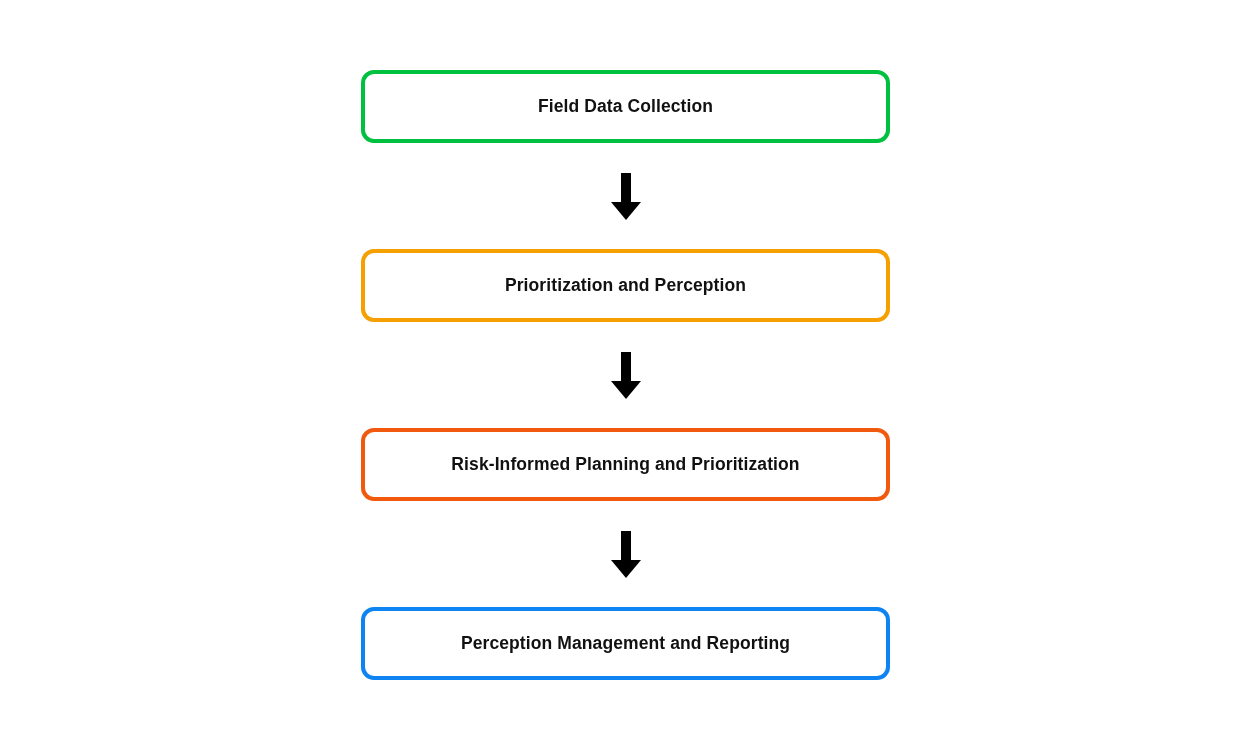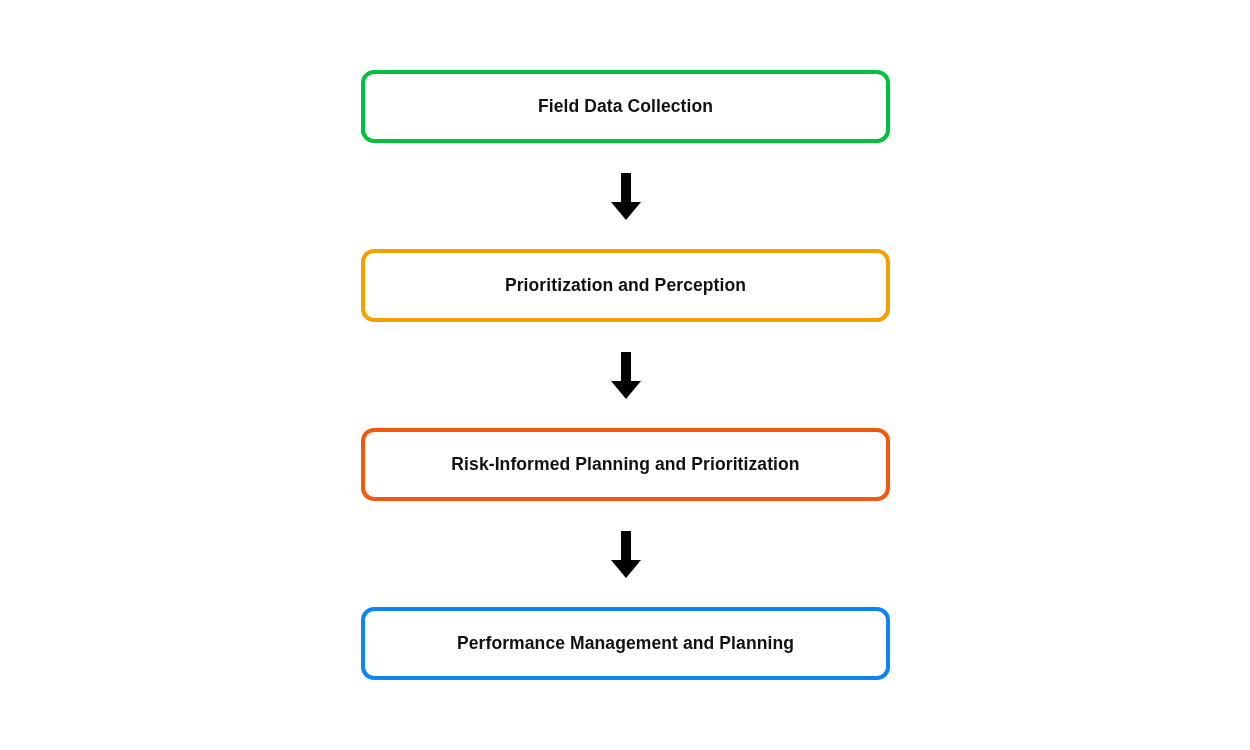--- a/index.html
+++ b/index.html
@@ -91,17 +91,17 @@
     <div class="node" style="border-color: rgb(240, 89, 14);">
       <span class="node-label">Risk-Informed Planning and Prioritization</span>
     </div>
 
     <div class="arrow">
       <span class="arrow-stem" style="background-color: rgb(0, 0, 0);"></span>
       <span class="arrow-head" style="border-top-color: rgb(0, 0, 0);"></span>
     </div>
 
     <div class="node" style="border-color: rgb(13, 132, 241);">
-      <span class="node-label">Performance Management and Planning</span>
+      <span class="node-label">Perception Management and Reporting</span>
     </div>
 
   </div>
 </div>
 
 </body></html>

